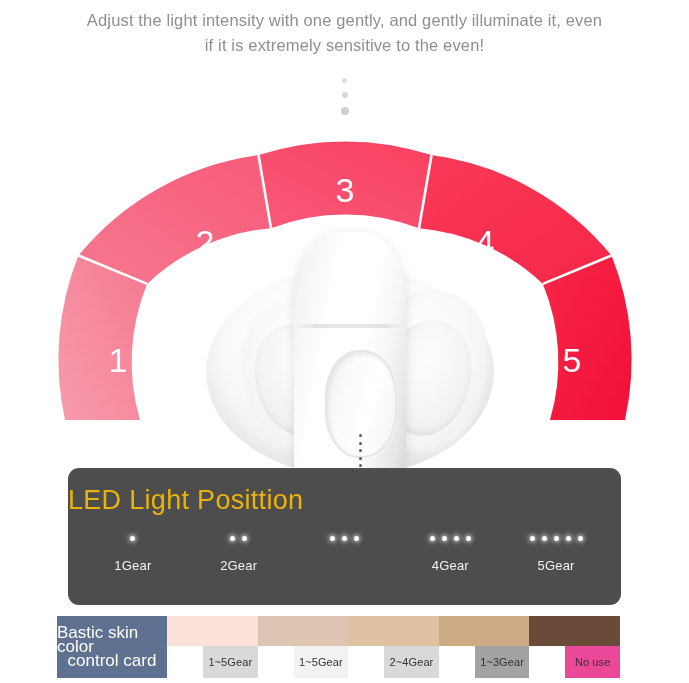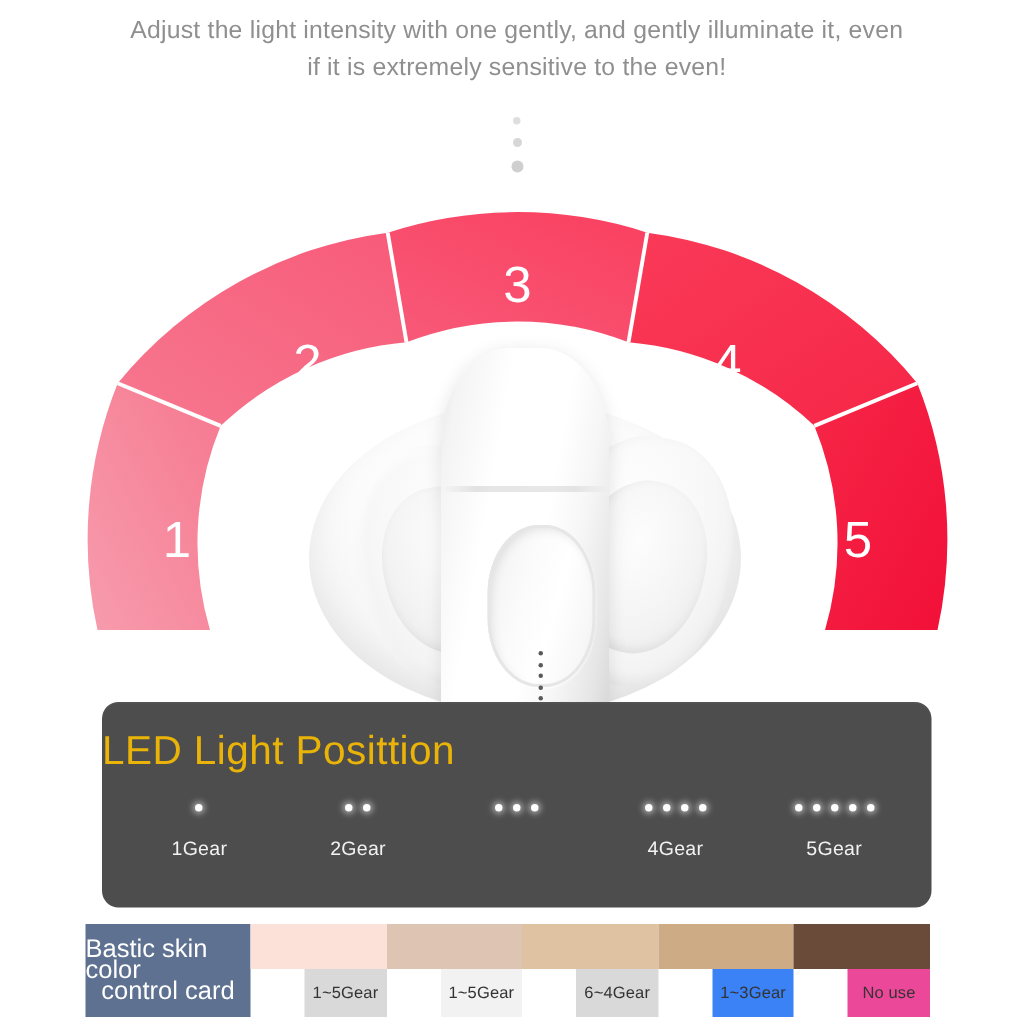--- a/index.html
+++ b/index.html
@@ -409,26 +409,26 @@
     <div class="skin-gear" style="background: rgb(217, 217, 217);">1~5Gear</div>
   </div>
 
   <div class="skin-col">
     <div class="skin-swatch" style="background: rgb(221, 196, 179);"></div>
     <div class="skin-gear" style="background: rgb(242, 242, 242);">1~5Gear</div>
   </div>
 
   <div class="skin-col">
     <div class="skin-swatch" style="background: rgb(223, 194, 162);"></div>
-    <div class="skin-gear" style="background: rgb(217, 217, 217);">6~4Gear</div>
+    <div class="skin-gear" style="background: rgb(217, 217, 217);">2~4Gear</div>
   </div>
 
   <div class="skin-col">
     <div class="skin-swatch" style="background: rgb(205, 171, 132);"></div>
-    <div class="skin-gear" style="background: #3b82f6;">1~3Gear</div>
+    <div class="skin-gear" style="background: #a3a3a3;">1~3Gear</div>
   </div>
 
 
   <div class="skin-col">
     <div class="skin-swatch" style="background: rgb(106, 75, 58);"></div>
     <div class="skin-gear" style="background: #ec4899;">No use</div>
   </div>
 
 </div>
 

